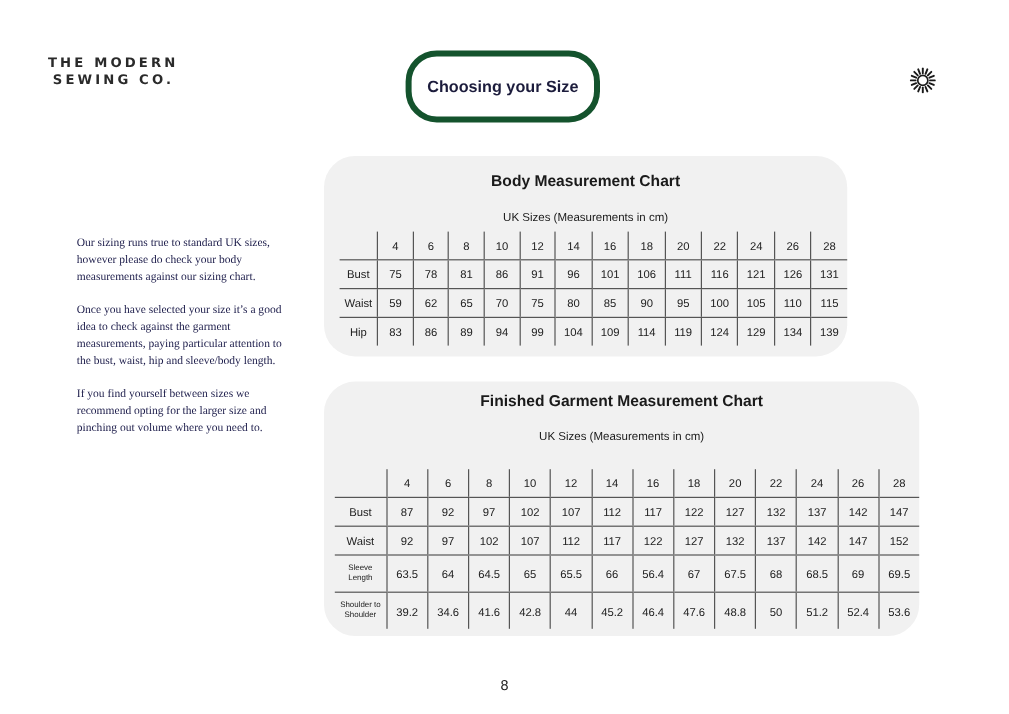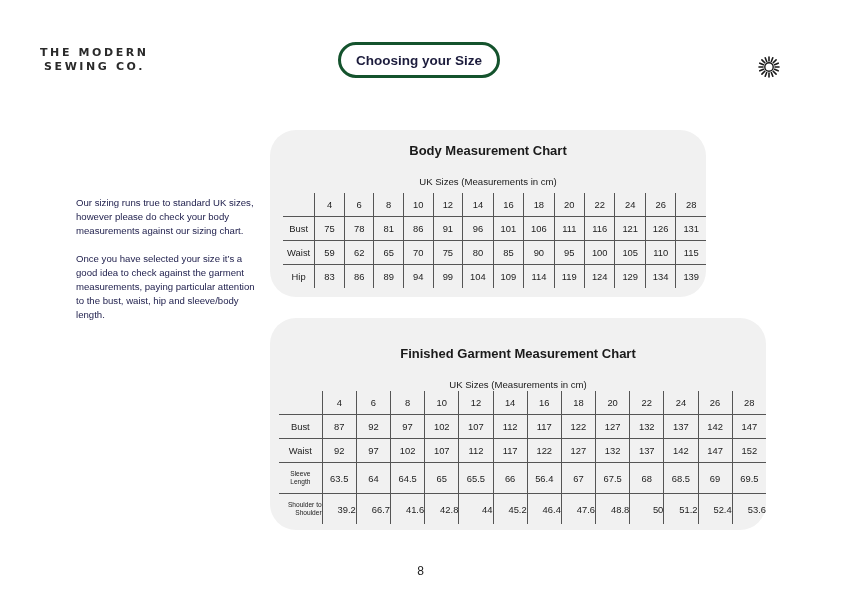--- a/index.html
+++ b/index.html
@@ -7,59 +7,59 @@
     width: 841px; height: 595px; background: #ffffff; position: relative; overflow: hidden;
     font-family: "Liberation Sans", sans-serif; color: #1a1a2e;
   }
   .brand {
     position: absolute; left: 40px; top: 46px;
     font-family: "DejaVu Sans", sans-serif; font-weight: bold; font-size: 11px;
     letter-spacing: 2.6px; line-height: 14px; color: #2a2a2a;
   }
   .brand div:nth-child(2) { padding-left: 4px; }
   .title-pill {
-    position: absolute; left: 338px; top: 42px; width: 162px; height: 36px;
-    border: 3px solid #14532d; border-radius: 26px; box-sizing: border-box;
+    position: absolute; left: 338px; top: 42px; width: 162px; height: 60px;
+    border: 5px solid #14532d; border-radius: 26px; box-sizing: border-box;
     display: flex; align-items: center; justify-content: center;
     font-size: 13.5px; font-weight: bold; color: #1c1c3c;
   }
   .sun {
     position: absolute; left: 758px; top: 56px; width: 22px; height: 22px;
   }
   .intro {
-    position: absolute; left: 76px; top: 196px; width: 180px;
-    font-size: 9.6px; line-height: 14px; color: #1c1c4a;
+    position: absolute; left: 64px; top: 196px; width: 180px;
+    font-size: 9.6px; line-height: 14px; color: #1c1c4a; font-family: Liberation Serif, serif;
   }
   .intro p { margin: 0 0 14px 0; }
   .intro p.just { text-align: justify; }
   .panel {
     position: absolute; left: 270px; background: #f1f1f1; border-radius: 26px;
   }
   .panel.body-panel { top: 130px; width: 436px; height: 167px; }
   .panel.garment-panel { top: 318px; width: 496px; height: 212px; }
   .panel h2 {
     margin: 0; text-align: center; font-size: 13px; font-weight: bold; color: #1a1a1a;
   }
   .panel .sub {
     text-align: center; font-size: 9.6px; color: #1a1a1a; margin-top: 18px;
   }
   .body-panel h2 { padding-top: 13px; }
-  .garment-panel h2 { padding-top: 28px; }
+  .garment-panel h2 { padding-top: 8px; }
   table {
     position: absolute; border-collapse: collapse; font-size: 9.4px; color: #222;
   }
   td, th { text-align: center; font-weight: normal; padding: 0; }
   .body-table { left: 13px; top: 63px; }
   .body-table th, .body-table td { height: 23px; width: 32.4px; }
   .body-table .rowlabel { width: 33px; }
   .garment-table { left: 9px; top: 73px; }
   .garment-table th, .garment-table td { height: 23px; width: 33.5px; }
   .garment-table .rowlabel { width: 43px; }
   .garment-table tr.tall td { height: 30px; }
-  .garment-table tr.tall2 td { height: 30px; text-align: right; }
+  .garment-table tr.tall2 td { height: 30px; }
   .small-label { font-size: 6.6px; line-height: 8px; }
   
   table th + th, table td + td { border-left: 1.2px solid #555; }
   table tr.hdr th { border-bottom: 1px solid #555; }
   table tr.data td { border-bottom: 1px solid #555; }
   table tr.data.last td { border-bottom: none; }
   .page-num {
     position: absolute; left: 0; right: 0; top: 564px; text-align: center;
     font-size: 12px; color: #222;
   }
@@ -94,20 +94,21 @@
       <line x1="8.7" y1="16.5" x2="7.2" y2="20.2"></line>
     <line x1="1.8" y1="14.8" x2="5.5" y2="13.3"></line>
       <line x1="16.5" y1="8.7" x2="20.2" y2="7.2"></line>
   </g>
   <circle cx="11" cy="11" r="4.2" fill="#fff" stroke="#1a1a1a" stroke-width="1.4"></circle>
 </svg>
 
 <div class="intro">
   <p>Our sizing runs true to standard UK sizes, however please do check your body measurements against our sizing chart.</p>
   <p>Once you have selected your size it’s a good idea to check against the garment measurements, paying particular attention to the bust, waist, hip and sleeve/body length.</p>
+  <p>If you find yourself between sizes we recommend opting for the larger size and pinching out volume where you need to.</p>
 </div>
 
 <div class="panel body-panel">
   <h2>Body Measurement Chart</h2>
   <div class="sub">UK Sizes (Measurements in cm)</div>
   <table class="body-table">
     <tbody>
         <tr class="hdr">
       <th class="rowlabel"></th>
       <th>4</th>
@@ -247,21 +248,21 @@
       <td>68.5</td>
       <td>69</td>
       <td>69.5</td>
     </tr>
     <tr class="data last tall2">
       <td class="rowlabel small-label">
         <div>Shoulder to</div>
         <div>Shoulder</div>
       </td>
       <td>39.2</td>
-      <td>66.7</td>
+      <td>34.6</td>
       <td>41.6</td>
       <td>42.8</td>
       <td>44</td>
       <td>45.2</td>
       <td>46.4</td>
       <td>47.6</td>
       <td>48.8</td>
       <td>50</td>
       <td>51.2</td>
       <td>52.4</td>

